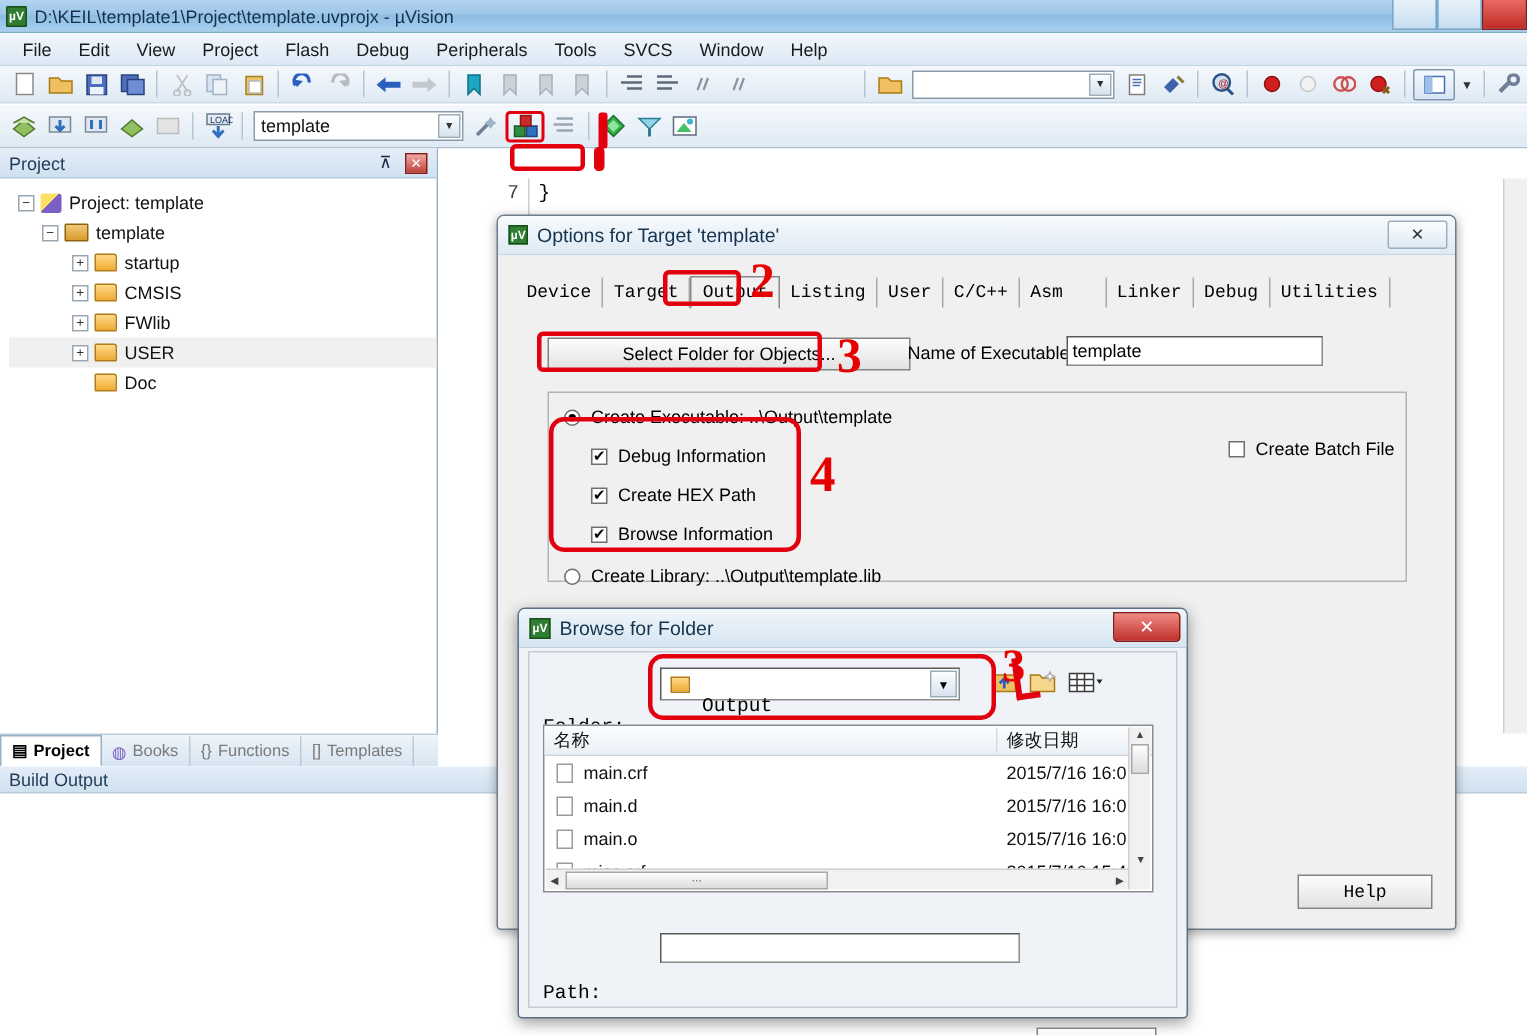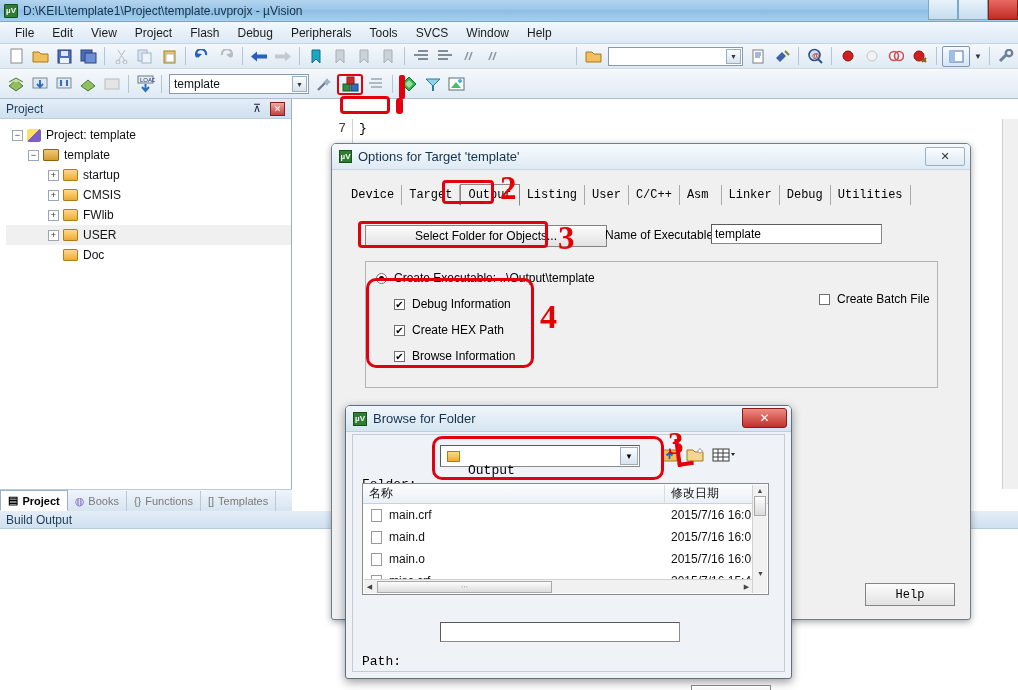--- a/index.html
+++ b/index.html
@@ -607,21 +607,21 @@
       <span class="dlg-x">✕</span>
     </div>
 
     <div class="tabrow">
       <div class="otab">Device</div>
       <div class="otab">Target</div>
       <div class="otab active">Output</div>
       <div class="otab">Listing</div>
       <div class="otab">User</div>
       <div class="otab">C/C++</div>
-      <div class="otab" style="padding-right:12px">Asm</div>
+      <div class="otab" style="padding-right:28px">Asm</div>
       <div class="otab">Linker</div>
       <div class="otab">Debug</div>
       <div class="otab">Utilities</div>
     </div>
 
     <div class="btn" style="position:absolute;left:33px;top:81px;width:242px;height:22px">Select Folder for Objects...</div>
 
     <div class="opt-row" style="left:273px;top:84px">Name of Executable:</div>
     <div class="fld" style="position:absolute;left:379px;top:80px;width:171px;height:20px">template</div>
 
@@ -645,20 +645,24 @@
     <div class="opt-row" style="left:62px;top:205px">
       <span class="cb">✔</span>
       <span>Browse Information</span>
     </div>
 
     <div class="opt-row" style="left:487px;top:148px">
       <span class="cb"></span>
       <span>Create Batch File</span>
     </div>
 
+    <div class="opt-row" style="left:44px;top:233px">
+      <span class="rb"></span>
+      <span>Create Library:  ..\Output\template.lib</span>
+    </div>
 
     <div class="btn" style="position:absolute;left:533px;top:439px;width:90px;height:23px;font-family:'Liberation Mono',monospace">Help</div>
   </div>
 
   <div class="dlg-br">
     <div class="dlg-br-title">
       <span class="ti">µV</span>
       <span class="tx">Browse for Folder</span>
       <span class="br-x">✕</span>
     </div>

